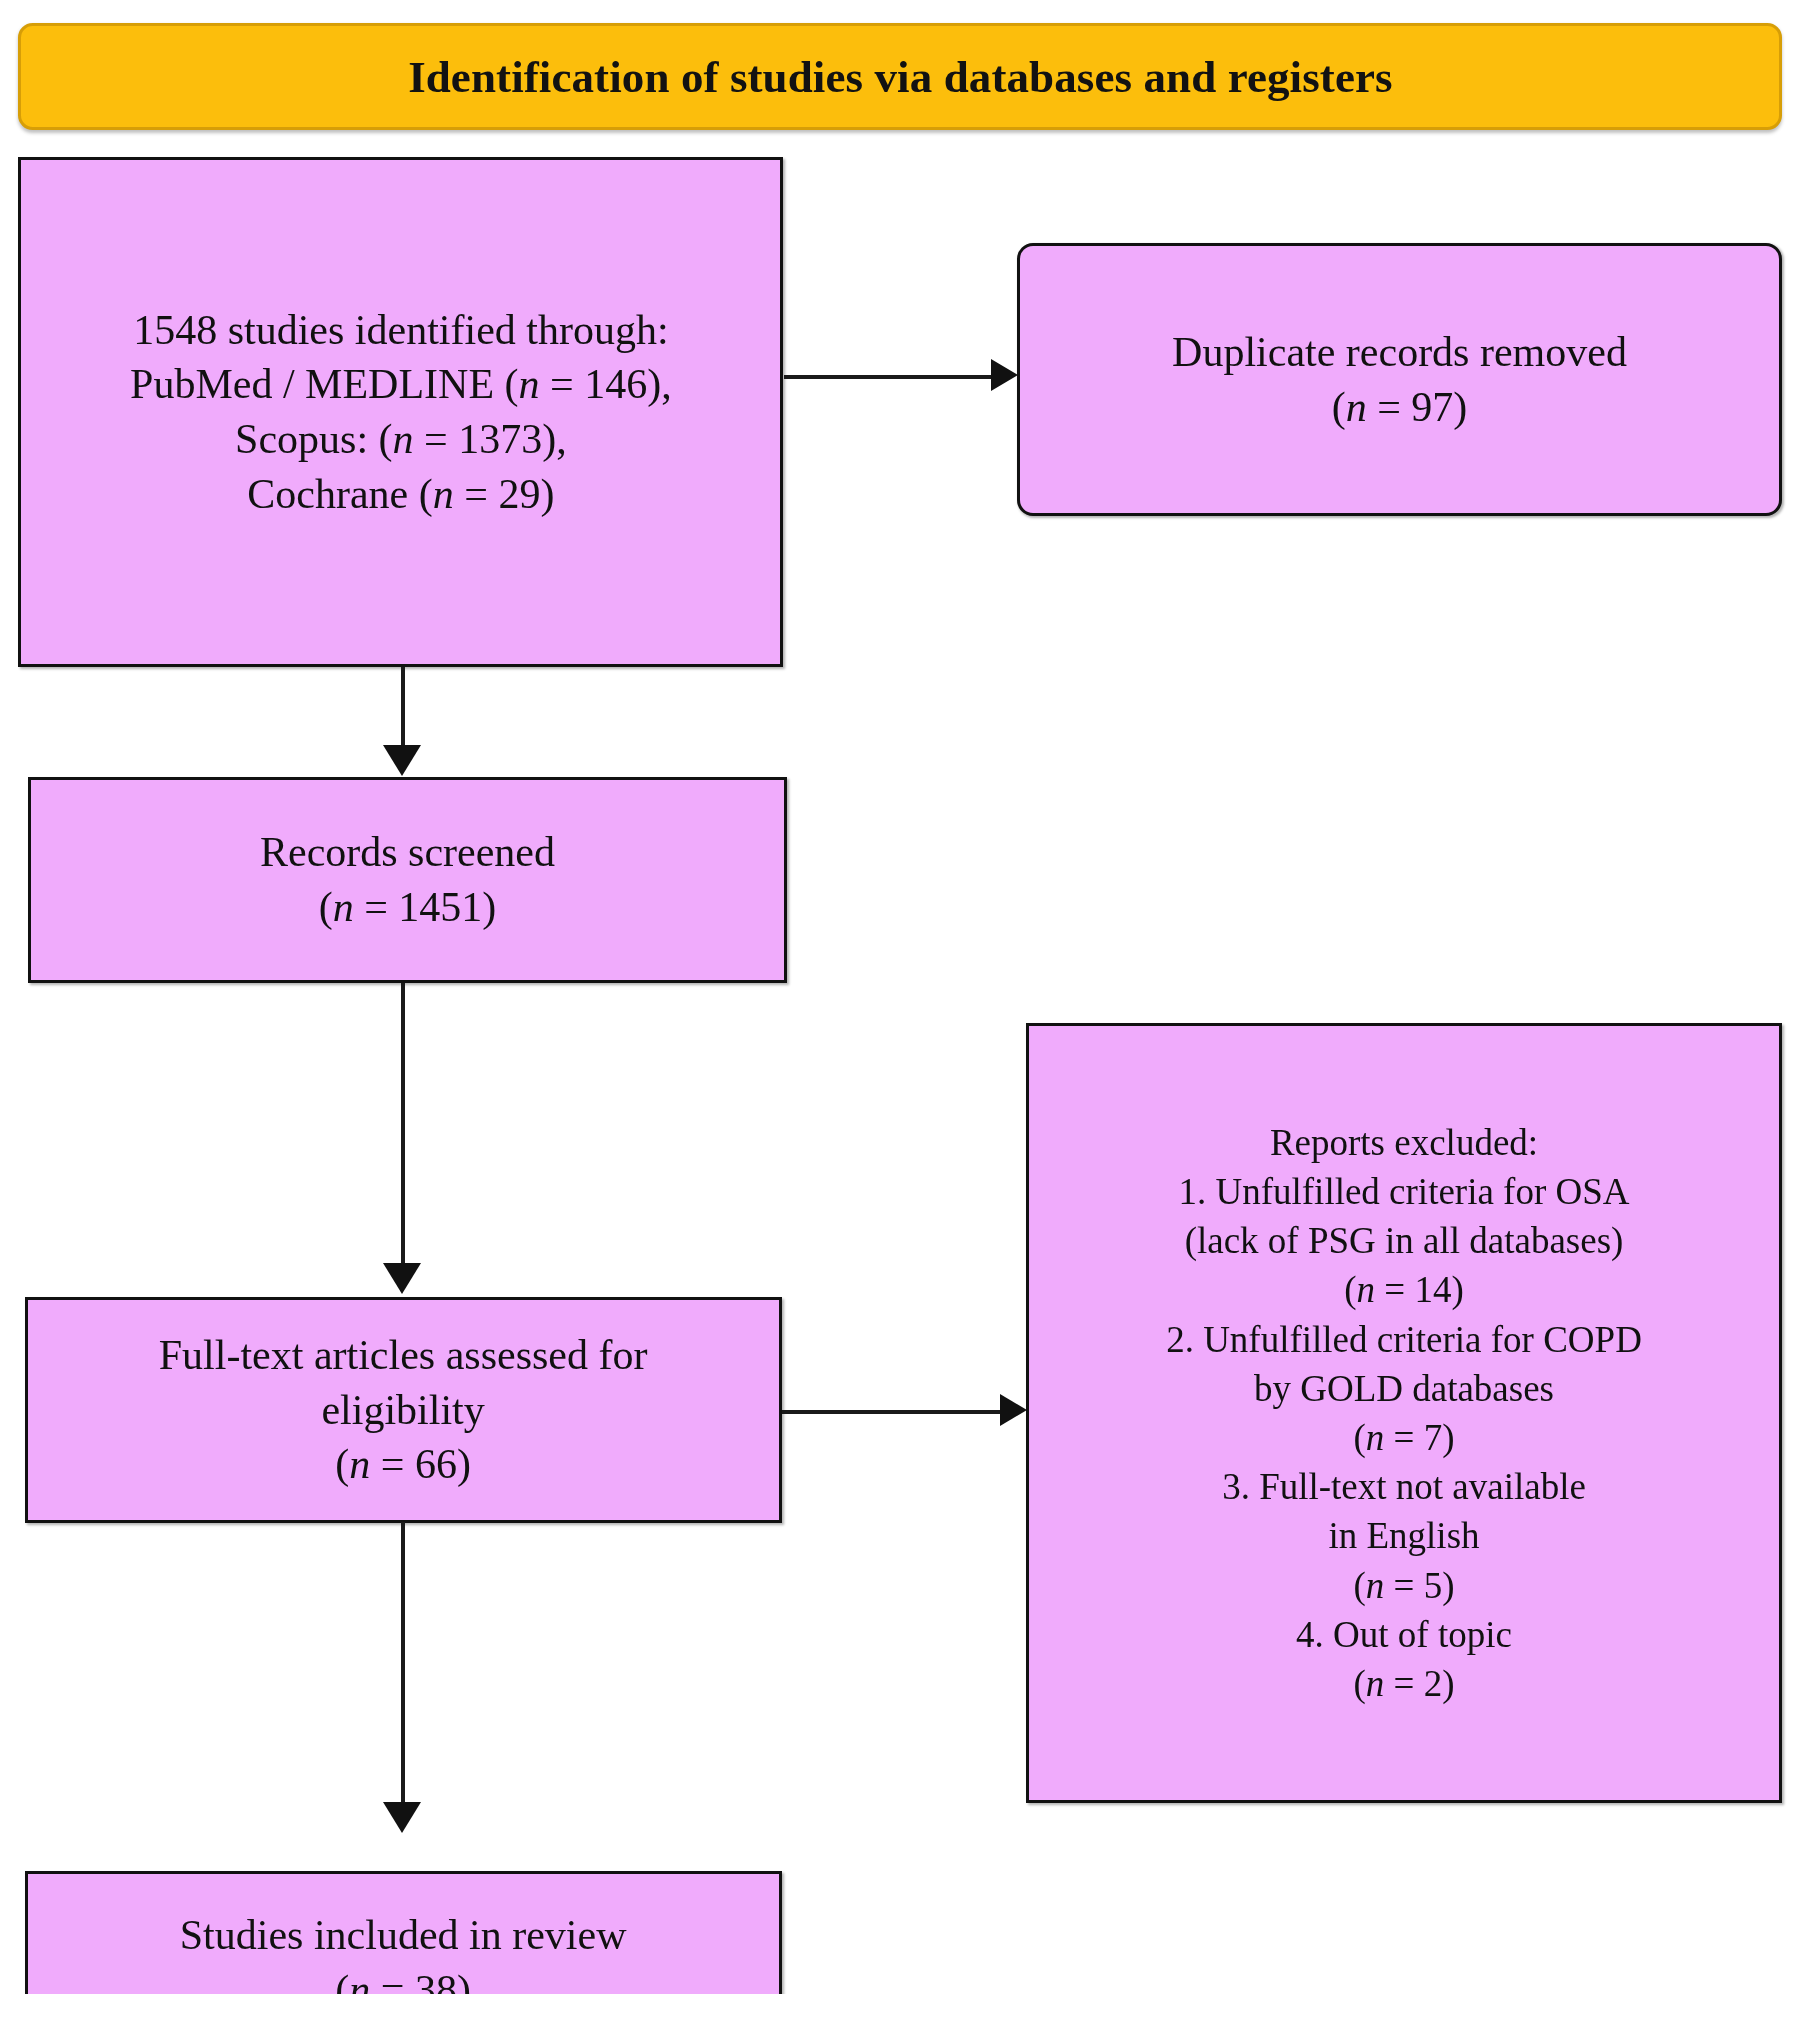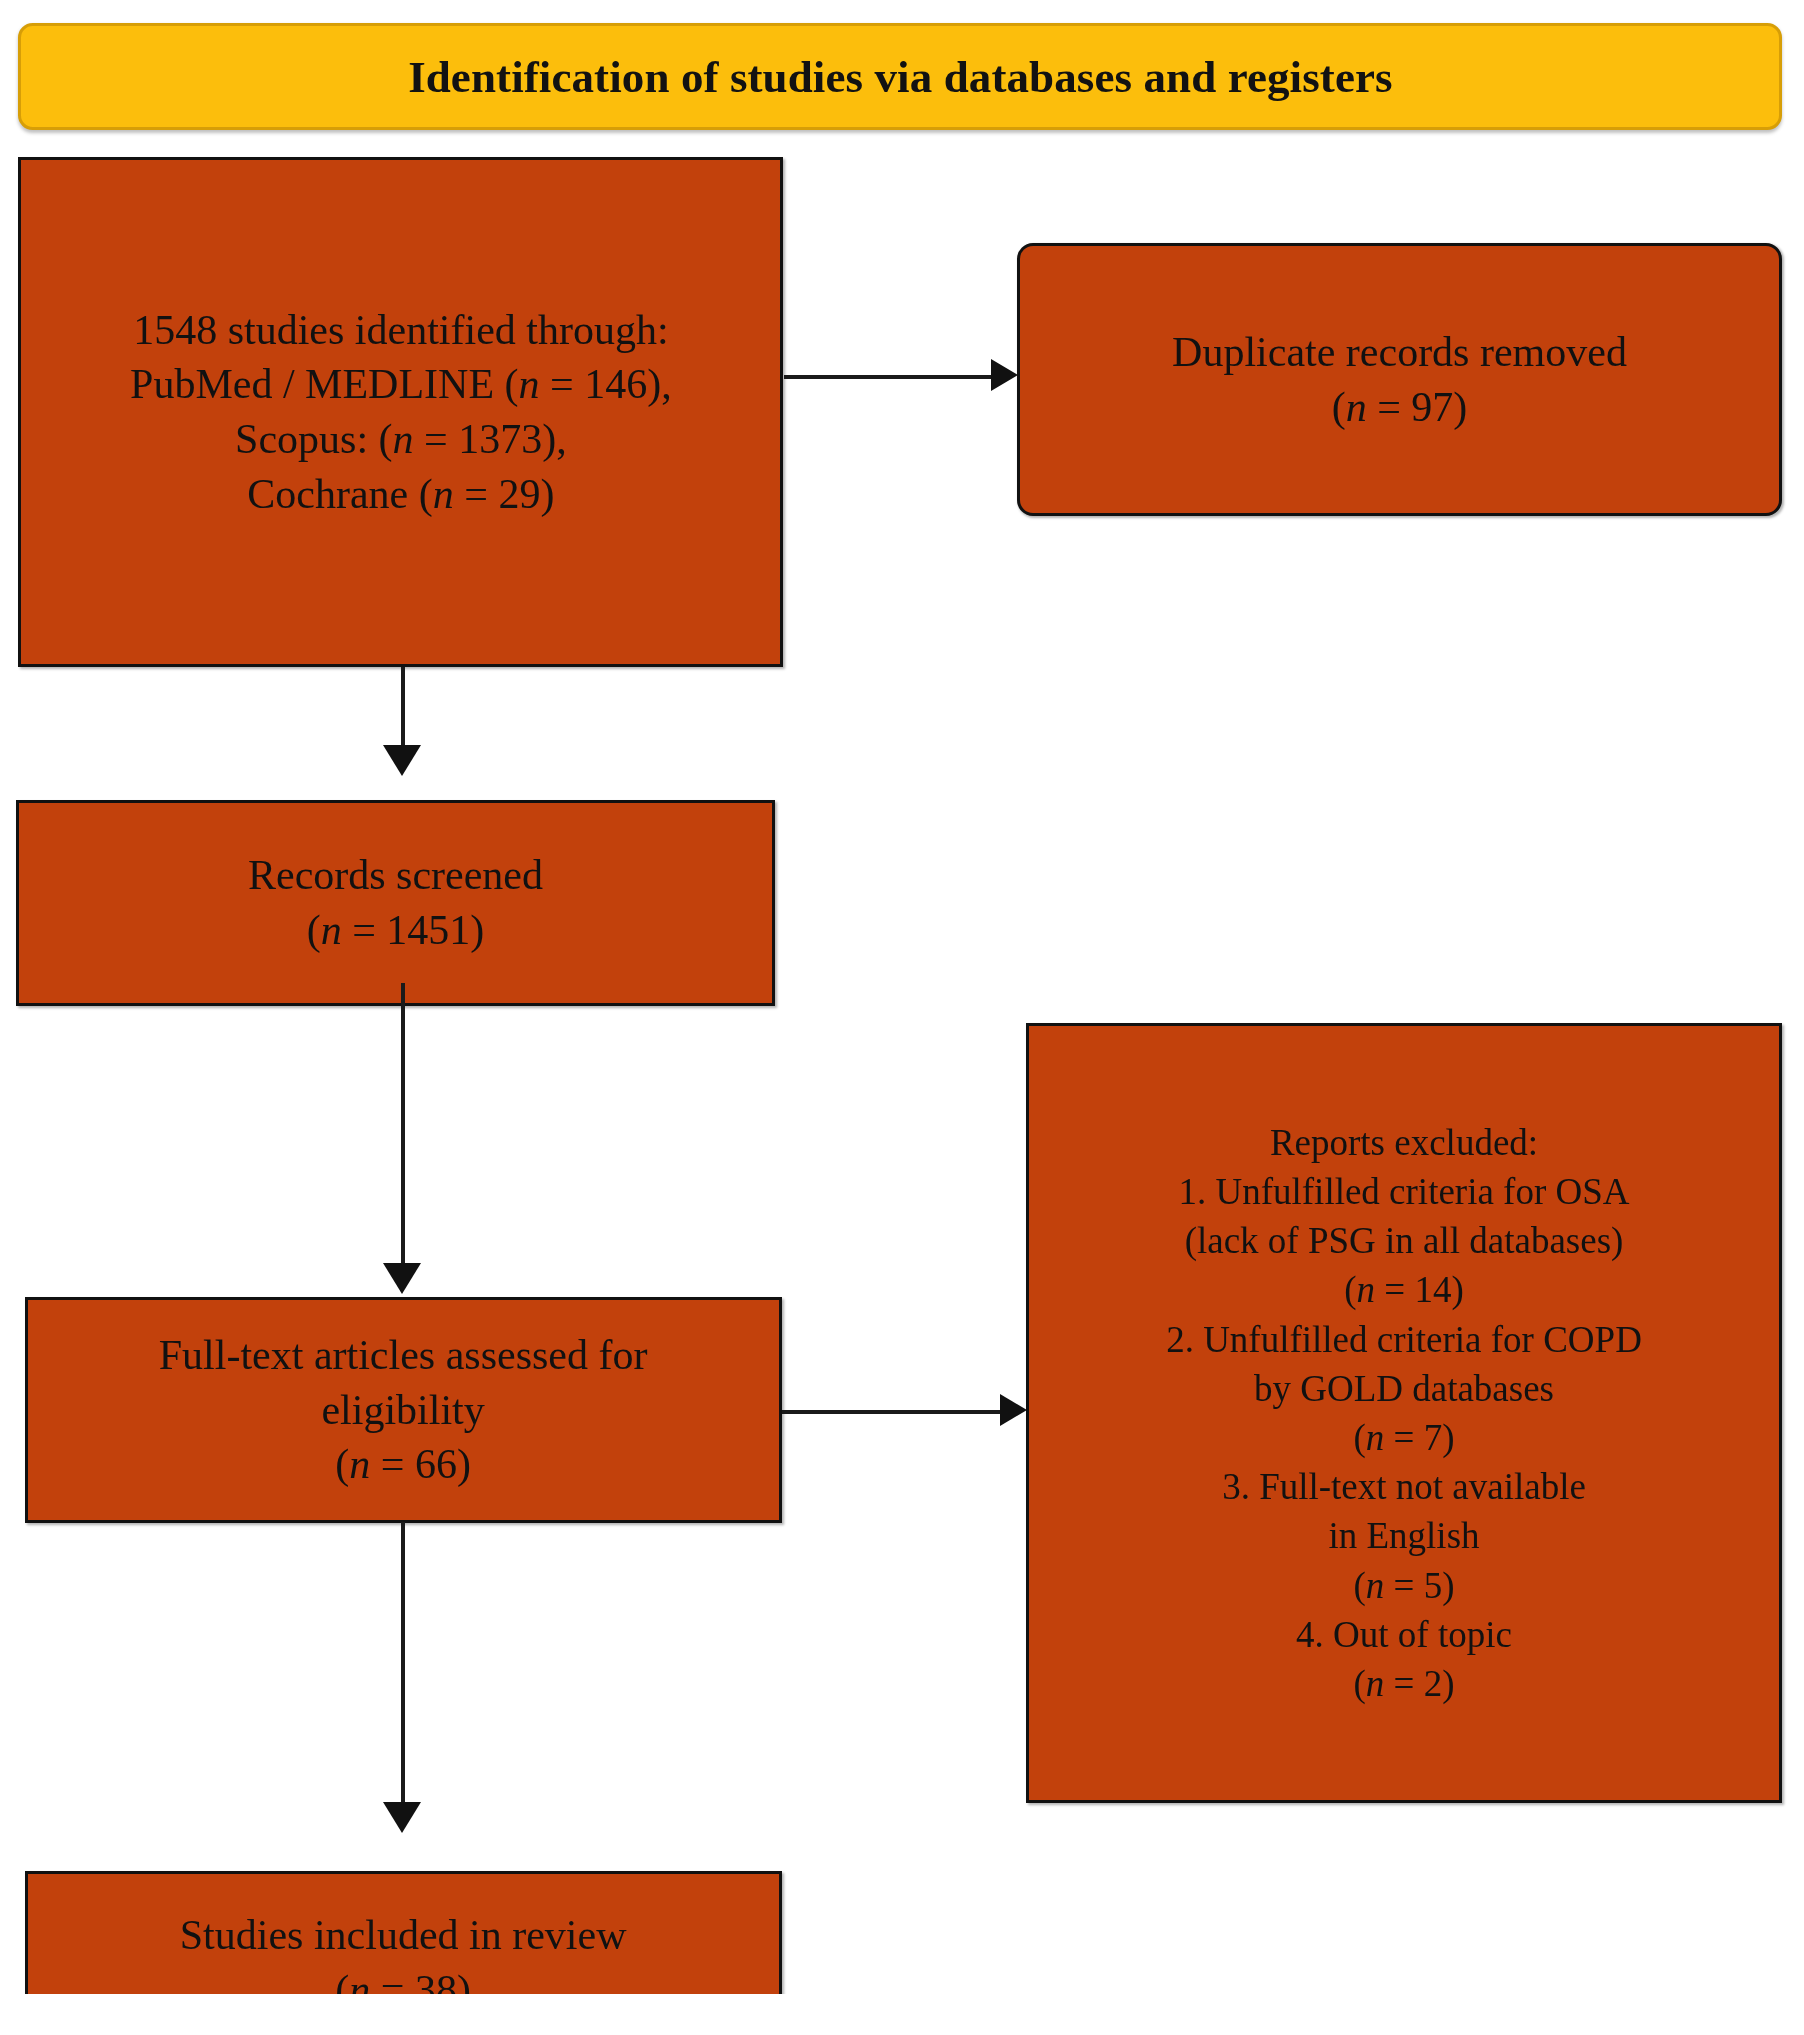--- a/index.html
+++ b/index.html
@@ -34,41 +34,41 @@
     letter-spacing:0.1px;
     color:#121212;
     white-space:nowrap;
     text-align:center;
   }
 
   
   .box{
     position:absolute;
     box-sizing:border-box;
-    background:#c2410c;
+    background:#f0abfc;
     border:3.7px solid #111111;
     box-shadow:1.8px 1.8px 2.5px rgba(0,0,0,.30);
     display:flex;
     align-items:center;
     justify-content:center;
     text-align:center;
   }
   .box .txt{
     font-size:42px;
     line-height:1.30;
     padding:0 16px;
     width:100%;
   }
   .box .txt .ln{ display:block; white-space:nowrap; }
   .nvar{ font-style:italic; }
 
   
   #box-identified { left:18.4px;   top:157px;  width:765px; height:510px; }
   #box-duplicates { left:1017px; top:243px;  width:765px; height:273px;border-radius:16px; }
-  #box-screened   { left:16px;   top:777px; width:759px; height:206px;margin-top:23px; }
+  #box-screened   { left:28px;   top:777px; width:759px; height:206px; }
   #box-fulltext   { left:24.6px;   top:1297px; width:757px; height:226px; }
   #box-excluded   { left:1026px; top:1023px; width:756px; height:780px; }
   #box-included   { left:24.6px;   top:1837px; width:757px; height:184px;margin-top:34px; }
 
   #box-excluded .txt{ font-size:37px; line-height:1.33; }
 
   
   .hline{ position:absolute; height:3.7px; background:#1a1a1a; }
   .vline{ position:absolute; width:3.7px;  background:#1a1a1a; }
   .arrow-right{

